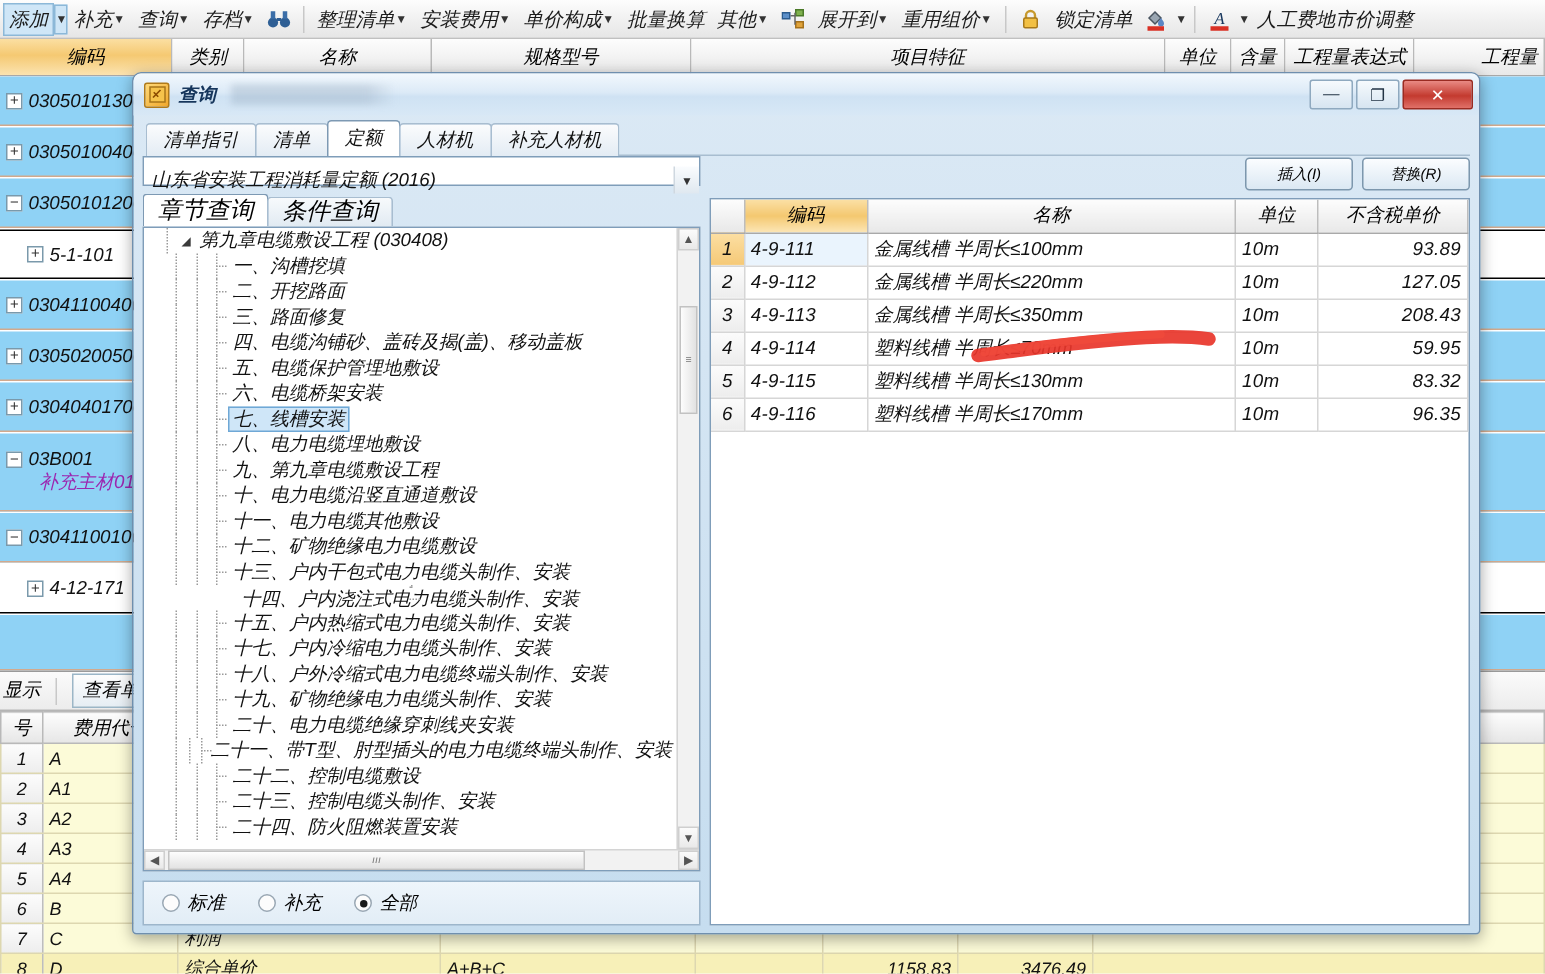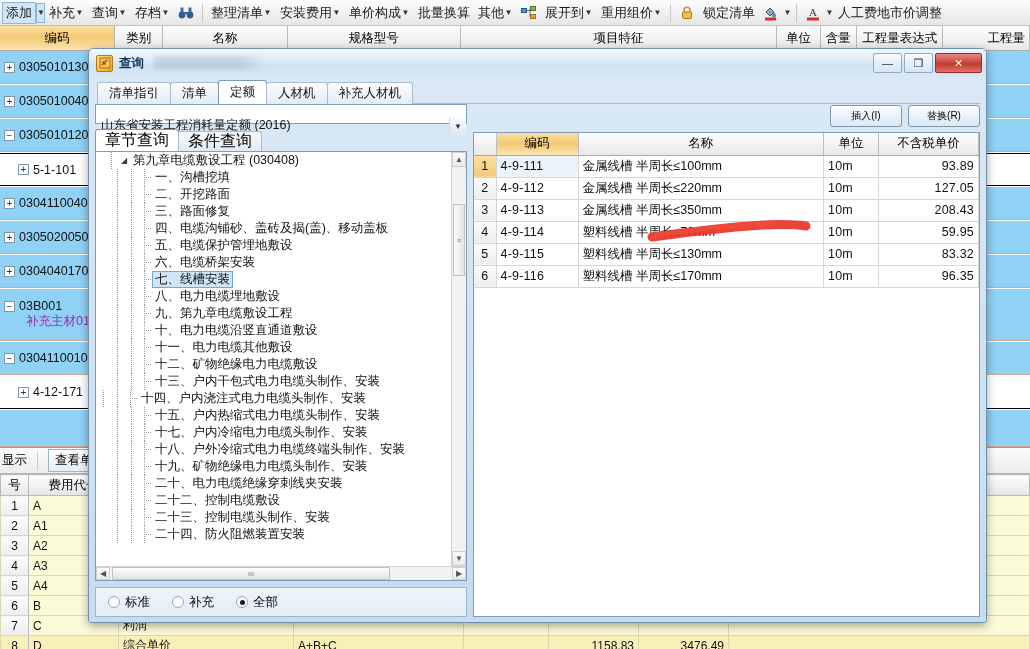--- a/index.html
+++ b/index.html
@@ -4,21 +4,21 @@
 <style>
   * { box-sizing: border-box; }
   html, body {
     margin: 0; padding: 0;
     width: 1030px; height: 649px;
     overflow: hidden;
     font-family: "Liberation Sans", "DejaVu Sans", sans-serif;
     font-size: 12px;
     background: #ffffff;
   }
-  #root { position: relative; width: 1030px; height: 588px; }
+  #root { position: relative; width: 1030px; height: 588px; font-style: italic; }
 
   
   .app-toolbar {
     position: absolute; left: 0; top: 0; width: 1030px; height: 26px;
     background: linear-gradient(to bottom, #fdfdfd 0%, #f1f1f1 50%, #e6e6e6 100%);
     border-bottom: 1px solid #c0c0c0;
     display: flex; align-items: center; padding-left: 2px;
     white-space: nowrap; overflow: hidden;
   }
   .tb-item {
@@ -161,21 +161,21 @@
     box-shadow: inset 0 -1px 0 #fff;
   }
   .tab-filler { flex: 1; border-bottom: 1px solid #a8bdd0; height: 1px; }
 
   .dlg-main { display: flex; gap: 6px; height: 513px; }
   .left-pane { width: 372px; display: flex; flex-direction: column; }
   .right-pane { flex: 1; display: flex; flex-direction: column; }
 
   .combo {
     height: 20px; border: 1px solid #7f9db9; background: #fff;
-    display: flex; padding: 12px 0 0 5px;
+    display: flex; align-items: center; padding: 12px 0 0 5px;
     font-size: 12.5px; color: #111;
   }
   .combo .val { flex: 1; }
   .combo .arrow {
     width: 17px; height: 18px; border-left: 1px solid #cfd8e0;
     background: linear-gradient(to bottom,#fafcfe,#dfe8f0);
     display: inline-flex; align-items: center; justify-content: center;
     font-size: 8px; color: #333;
   }
 
@@ -718,21 +718,21 @@
                     <span class="guide"></span>
                     <span class="tee"></span>
                     <span class="node-label">十二、矿物绝缘电力电缆敷设</span>
                   </div>
                   <div class="tree-node" style="padding-left: 14px;">
                     <span class="guide"></span>
                     <span class="guide"></span>
                     <span class="tee"></span>
                     <span class="node-label">十三、户内干包式电力电缆头制作、安装</span>
                   </div>
-                  <div class="tree-node" style="">
+                  <div class="tree-node" style=" flex-direction: column;">
                     <span class="guide"></span>
                     <span class="guide"></span>
                     <span class="tee"></span>
                     <span class="node-label">十四、户内浇注式电力电缆头制作、安装</span>
                   </div>
                   <div class="tree-node" style="padding-left: 14px;">
                     <span class="guide"></span>
                     <span class="guide"></span>
                     <span class="tee"></span>
                     <span class="node-label">十五、户内热缩式电力电缆头制作、安装</span>
@@ -753,20 +753,26 @@
                     <span class="guide"></span>
                     <span class="guide"></span>
                     <span class="tee"></span>
                     <span class="node-label">十九、矿物绝缘电力电缆头制作、安装</span>
                   </div>
                   <div class="tree-node" style="padding-left: 14px;">
                     <span class="guide"></span>
                     <span class="guide"></span>
                     <span class="tee"></span>
                     <span class="node-label">二十、电力电缆绝缘穿刺线夹安装</span>
+                  </div>
+                  <div class="tree-node" style="padding-left: 14px;">
+                    <span class="guide"></span>
+                    <span class="guide"></span>
+                    <span class="tee"></span>
+                    <span class="node-label">二十一、带T型、肘型插头的电力电缆终端头制作、安装</span>
                   </div>
                   <div class="tree-node" style="padding-left: 14px;">
                     <span class="guide"></span>
                     <span class="guide"></span>
                     <span class="tee"></span>
                     <span class="node-label">二十二、控制电缆敷设</span>
                   </div>
                   <div class="tree-node" style="padding-left: 14px;">
                     <span class="guide"></span>
                     <span class="guide"></span>

